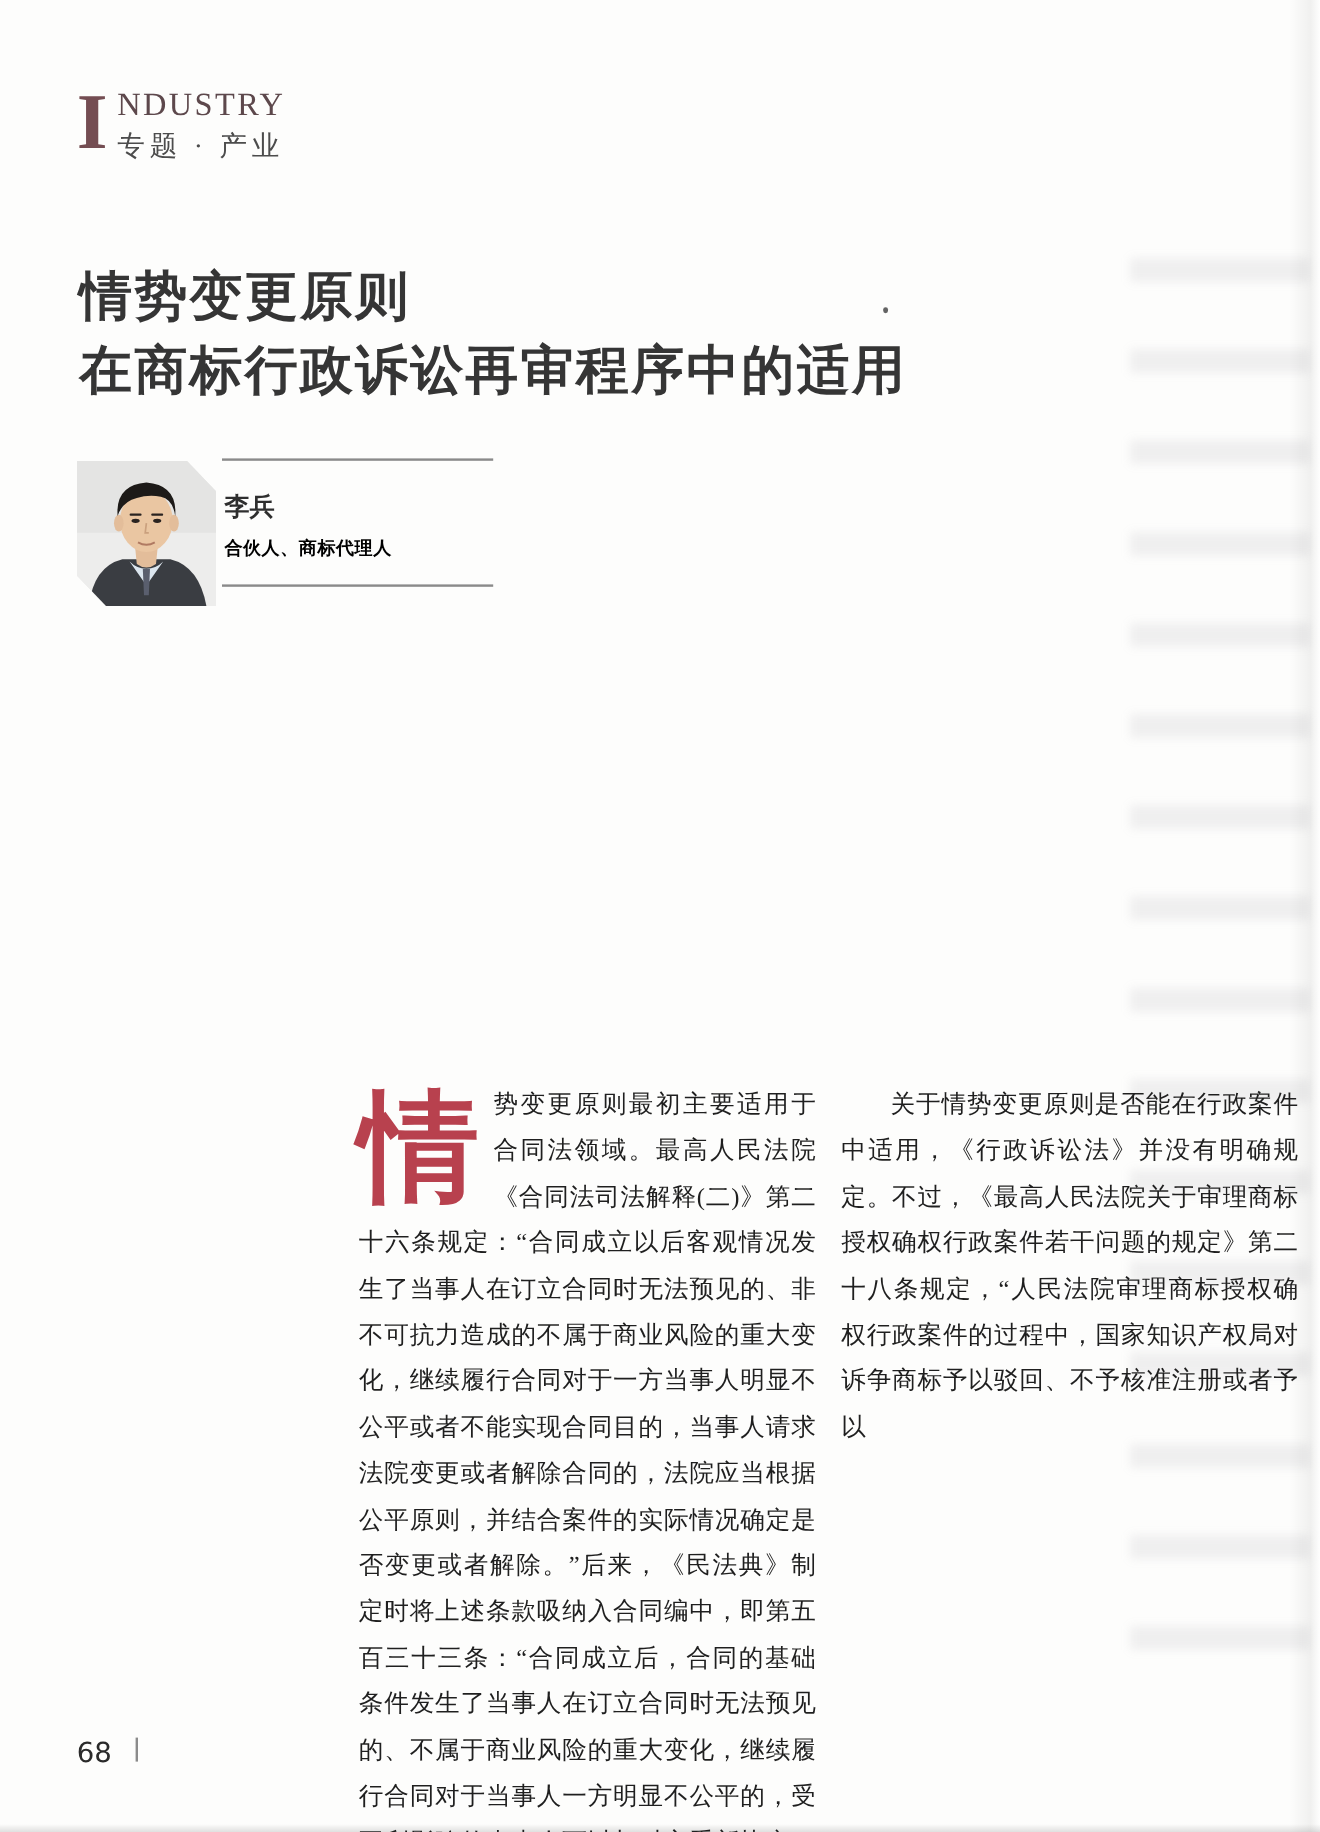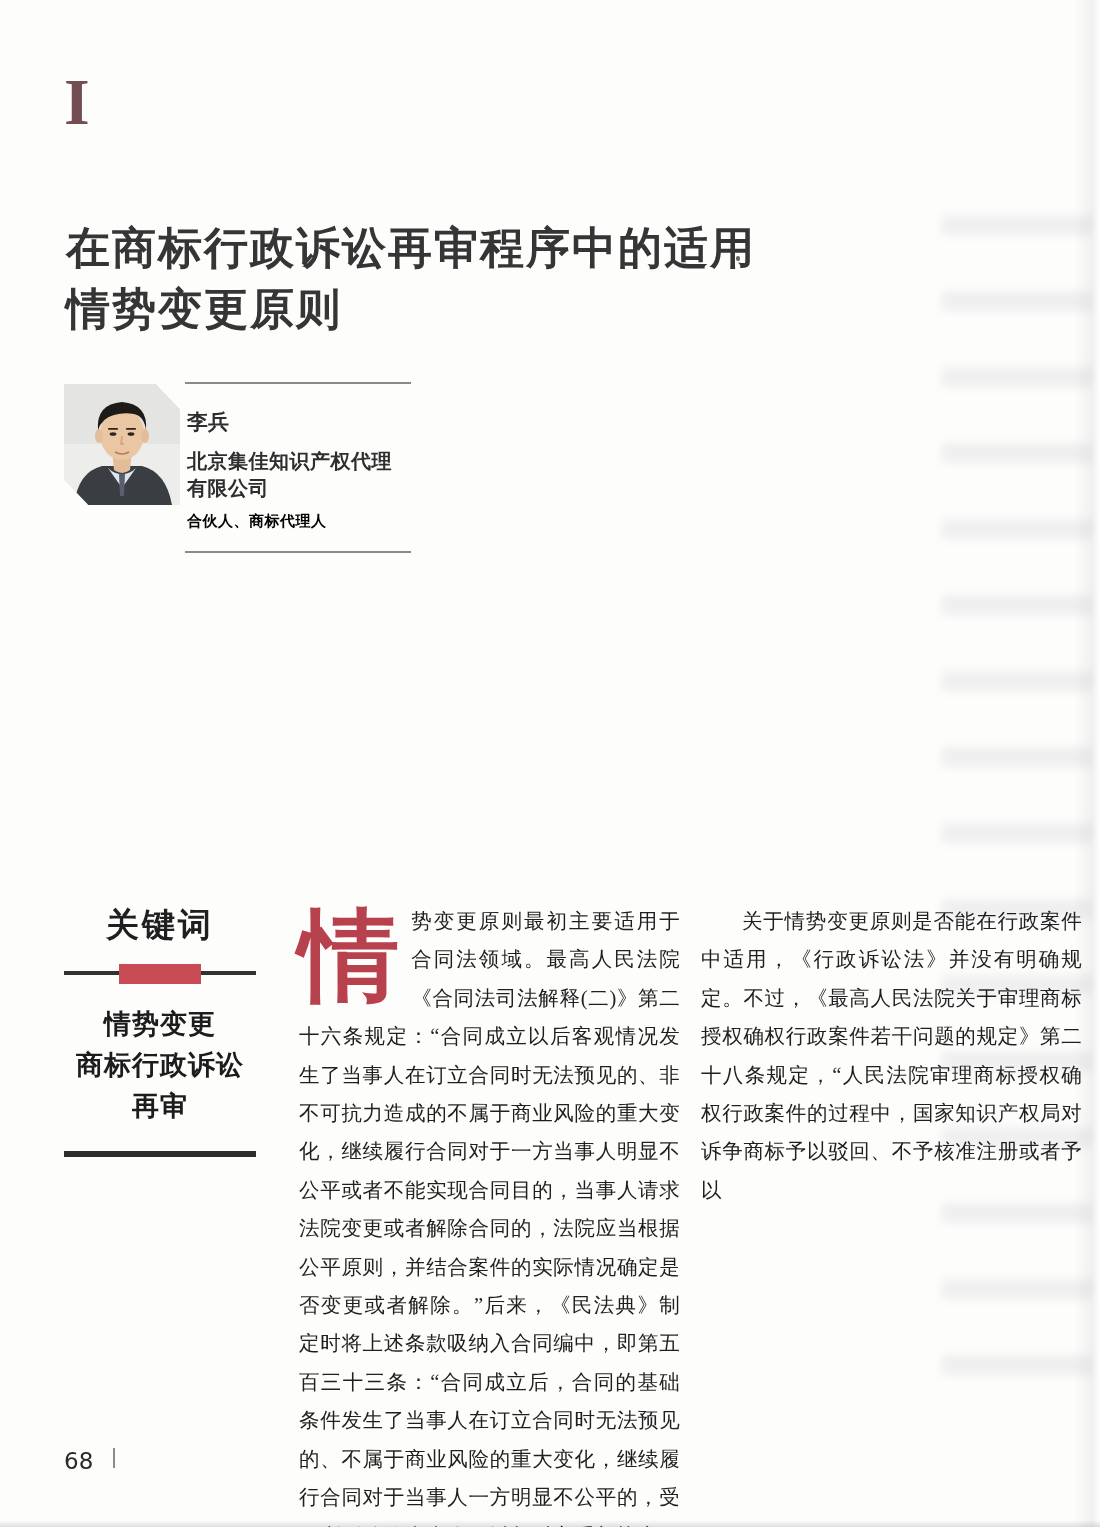--- a/index.html
+++ b/index.html
@@ -132,25 +132,29 @@
 
 <div class="page">
 
   <div class="showthrough"></div>
   <div class="edge-shade-right"></div>
   <div class="edge-shade-bottom"></div>
   <div class="speck" style="left:736px; top:256px;"></div>
 
   <div class="section-header">
     <span class="initial">I</span>
+    <span class="hdr-text">
+      <div class="hdr-en">NDUSTRY</div>
+      <div class="hdr-cn">专题 · 产业</div>
+    </span>
   </div>
 
   <h1 class="article-title">
+    <div>情势变更原则</div>
     <div>在商标行政诉讼再审程序中的适用</div>
-    <div>情势变更原则</div>
   </h1>
 
   <div class="author-block">
     <div class="author-photo">
       <svg viewBox="0 0 116 121" xmlns="http://www.w3.org/2000/svg">
         <rect x="0" y="0" width="116" height="121" fill="#ededec"></rect>
         <rect x="0" y="0" width="116" height="60" fill="#e4e4e3"></rect>
 
         <path d="M10 121 Q14 88 38 82 L78 82 Q102 88 108 121 Z" fill="#3a3d42"></path>
 
@@ -174,40 +178,26 @@
         <rect x="62" y="44" width="10" height="1.8" rx="0.9" fill="#2a2320"></rect>
 
         <path d="M58 52 L57 60 L60 60" stroke="#caa07e" stroke-width="1.4" fill="none"></path>
         <path d="M51 68 Q58 72 65 68" stroke="#b07a62" stroke-width="1.6" fill="none"></path>
       </svg>
     </div>
     <div class="author-info">
       <div class="author-rule top"></div>
       <div class="author-lines">
         <div class="author-name">李兵</div>
-        <div class="author-company">北京集佳知识产权代理有限公司</div>
         <div class="author-role">合伙人、商标代理人</div>
       </div>
       <div class="author-rule bottom"></div>
     </div>
   </div>
 
-  <div class="keywords">
-    <div class="keywords-heading">关键词</div>
-    <div class="keywords-rule">
-      <div class="line"></div>
-      <div class="red-block"></div>
-    </div>
-    <div class="keywords-list">
-      <div class="keyword-item">情势变更</div>
-      <div class="keyword-item">商标行政诉讼</div>
-      <div class="keyword-item">再审</div>
-    </div>
-    <div class="keywords-bottom-rule"></div>
-  </div>
 
   <div class="body-columns">
     <div class="col">
       <p><span class="dropcap">情</span><span>势变更原则最初主要适用于合同法领域。最高人民法院《合同法司法解释(二)》第二十六条规定：“合同成立以后客观情况发生了当事人在订立合同时无法预见的、非不可抗力造成的不属于商业风险的重大变化，继续履行合同对于一方当事人明显不公平或者不能实现合同目的，当事人请求法院变更或者解除合同的，法院应当根据公平原则，并结合案件的实际情况确定是否变更或者解除。”后来，《民法典》制定时将上述条款吸纳入合同编中，即第五百三十三条：“合同成立后，合同的基础条件发生了当事人在订立合同时无法预见的、不属于商业风险的重大变化，继续履行合同对于当事人一方明显不公平的，受不利影响的当事人可以与对方重新协商；在合理期限内协商不成的，当事人可以请求人民法院或者仲裁机构变更或者</span></p>
     </div>
     <div class="col">
       <p class="indent">关于情势变更原则是否能在行政案件中适用，《行政诉讼法》并没有明确规定。不过，《最高人民法院关于审理商标授权确权行政案件若干问题的规定》第二十八条规定，“人民法院审理商标授权确权行政案件的过程中，国家知识产权局对诉争商标予以驳回、不予核准注册或者予以</p>
     </div>
   </div>
 

